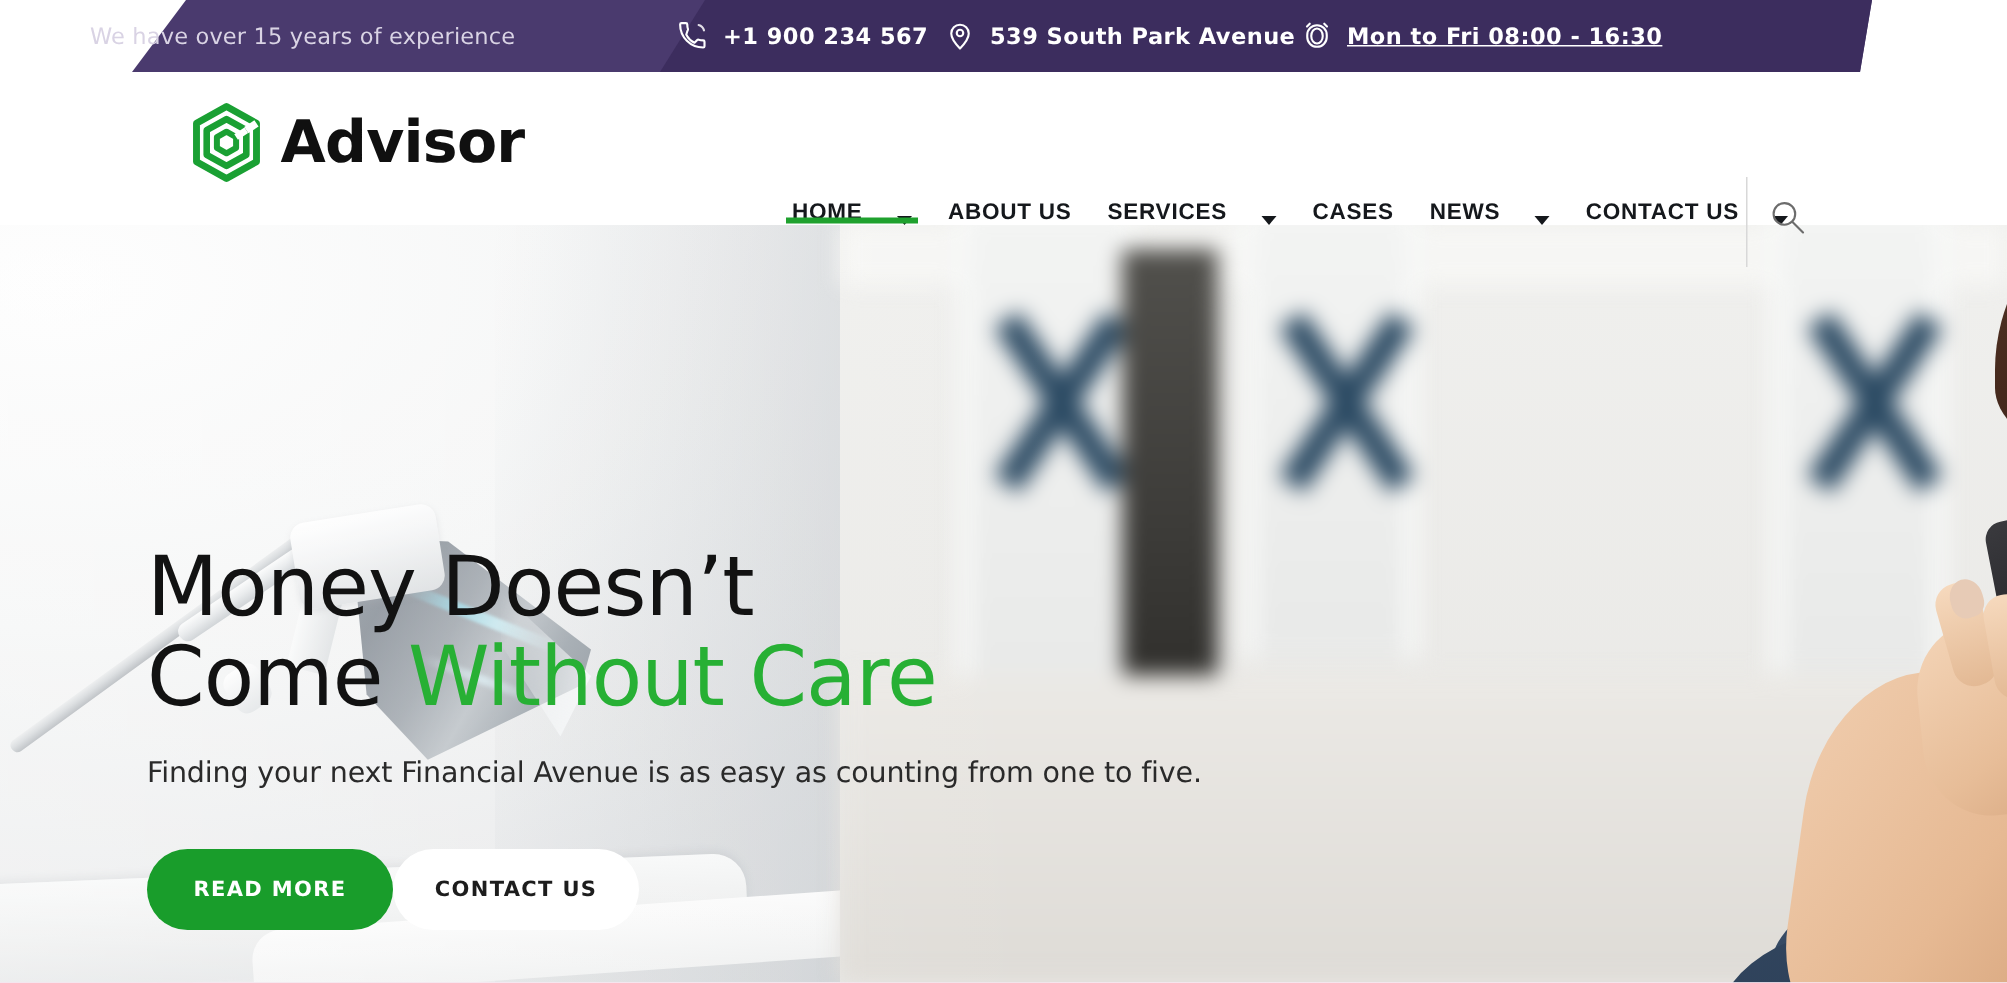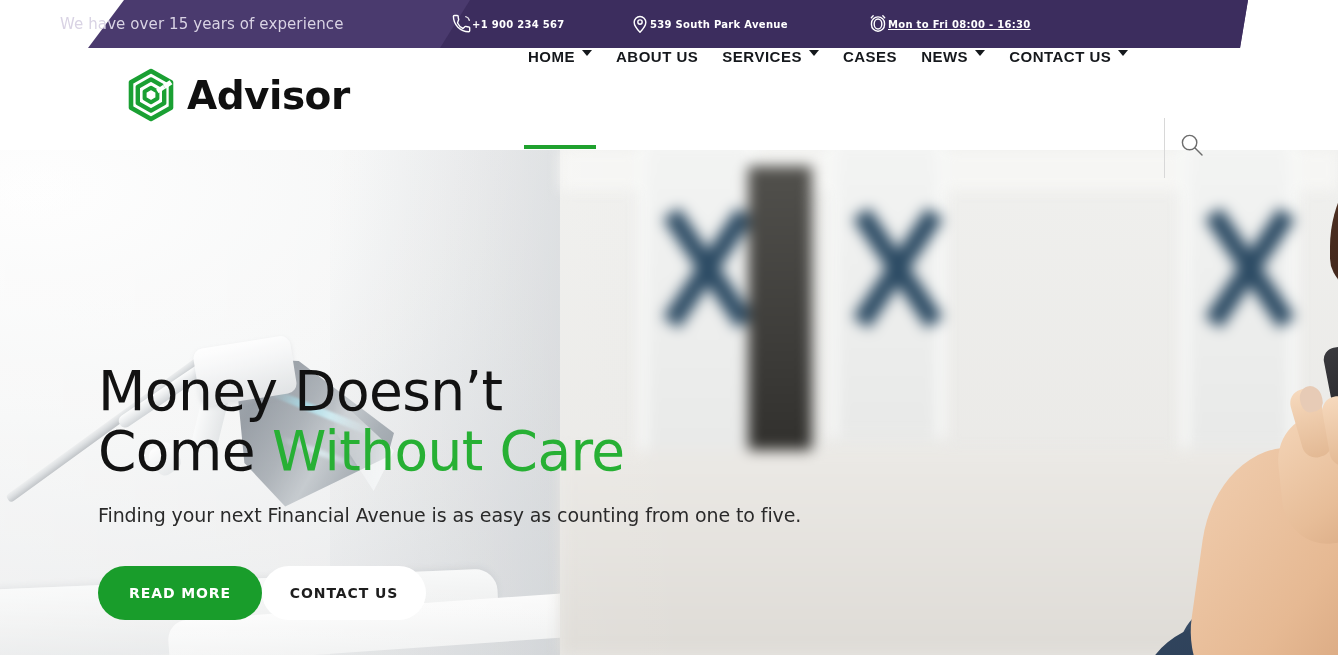--- a/index.html
+++ b/index.html
@@ -29,22 +29,22 @@
     clip-path: polygon(382px 0, 100% 0, 100% 100%, 352px 100%);
   }
   .tagline {
     position: absolute; left: 60px; top: 0; height: 48px;
     display: flex; align-items: center;
     color: #d9d3e4; font-size: 15px; letter-spacing: .1px;
     font-family: "DejaVu Sans", sans-serif;
   }
   .tb-item {
     position: absolute; top: 0; height: 48px;
-    display: flex; align-items: center; 
-    color: #ffffff; font-size: 10px; font-weight: bold; letter-spacing: .3px;
+    display: flex; align-items: center; gap: 10px;
+    color: #ffffff; font-size: 15px; font-weight: bold; letter-spacing: .3px;
     font-family: "DejaVu Sans", sans-serif;
   }
   .tb-item .ti { display: block; width: 20px; height: 20px; flex: 0 0 20px; }
   .tb-item svg { display: block; }
   #tb-phone { left: 452px; }
   #tb-addr  { left: 630px; }
   #tb-hours { left: 868px; text-decoration: underline; }
 
   
   .header {
@@ -61,21 +61,21 @@
   .logo-text {
     font-family: "DejaVu Sans", sans-serif;
     font-size: 39px; font-weight: bold; color: #101010; letter-spacing: -.5px;
   }
   .nav {
     position: absolute; left: 516px; top: 0; height: 102px;
     display: flex; align-items: center; gap: 0;
   }
   .nav-item {
     position: relative; height: 102px;
-    display: flex; align-items: flex-start; gap: 7px;
+    display: flex; align-items: flex-end; gap: 23px;
     padding: 0 12px;
     color: #15181c; font-size: 15px; font-weight: bold;
     letter-spacing: .5px; cursor: pointer; white-space: nowrap;
     font-family: "Liberation Sans", sans-serif;
   }
   .caret {
     width: 0; height: 0; display: block;
     border-left: 5px solid transparent; border-right: 5px solid transparent;
     border-top: 6px solid #15181c; margin-top: 2px;
   }

